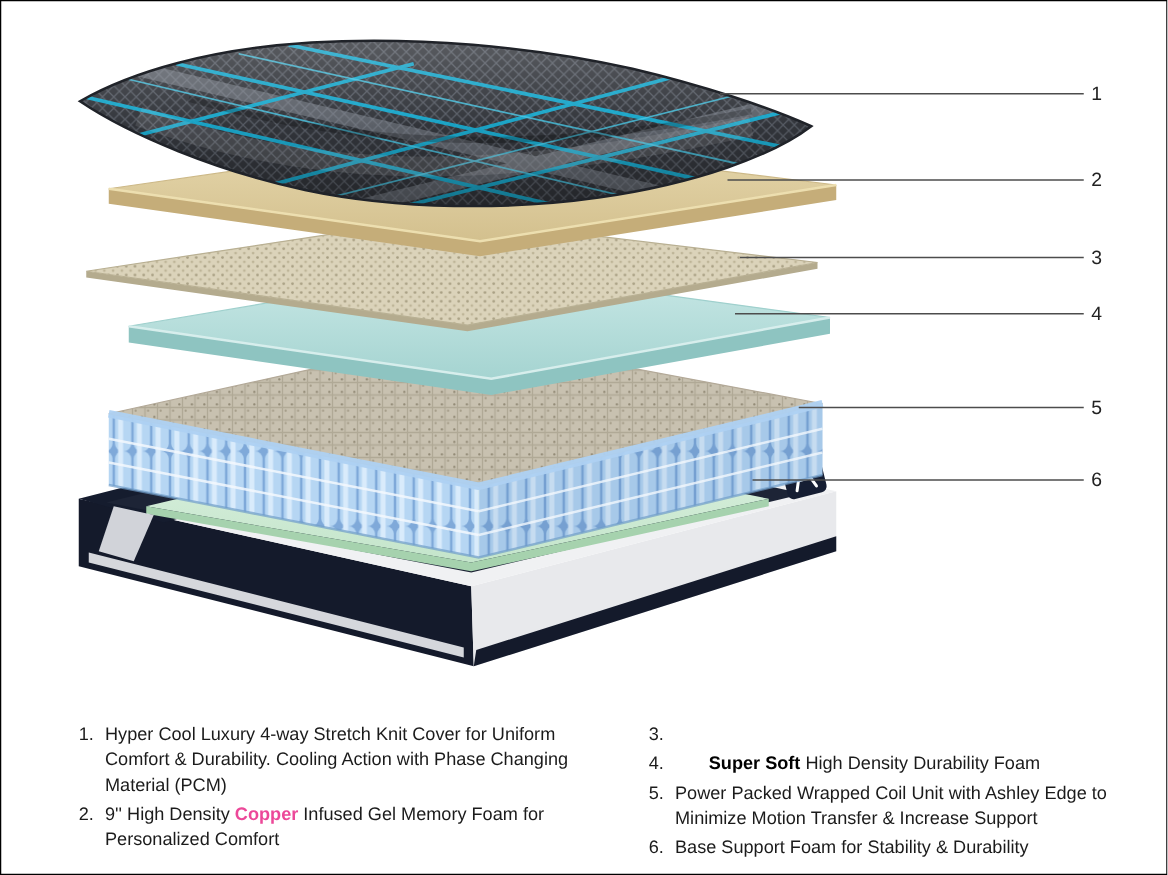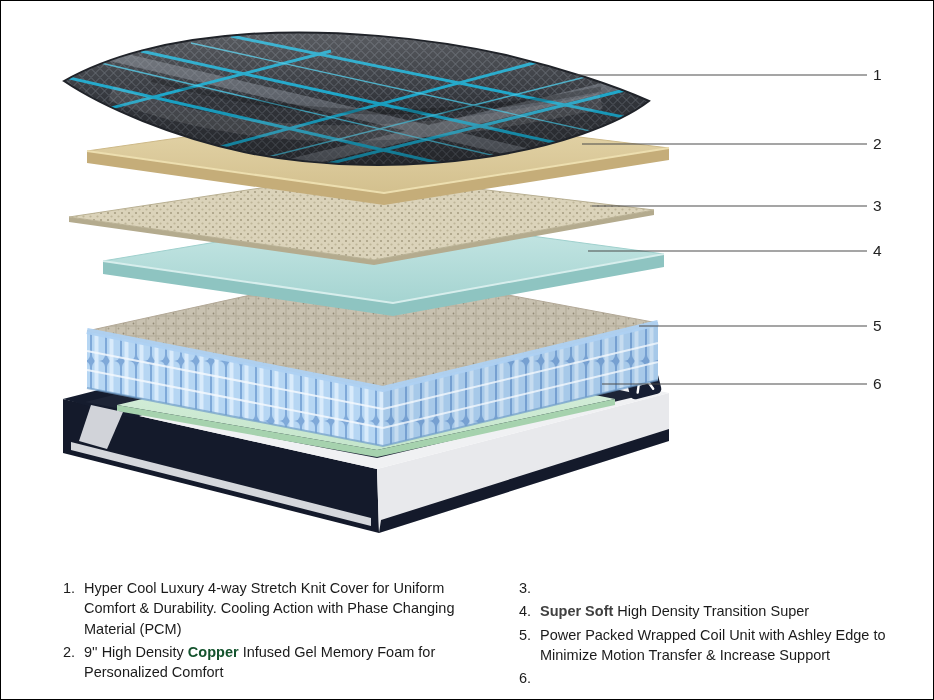--- a/index.html
+++ b/index.html
@@ -5,22 +5,22 @@
   html,body{margin:0;padding:0;background:#fff;}
   .page{position:relative;width:934px;height:700px;border:1px solid #000;box-sizing:border-box;background:#fff;overflow:hidden;font-family:"Liberation Sans",sans-serif;}
   .stage{position:absolute;left:0;top:0;width:934px;height:560px;}
   .co-num{font:15.5px "Liberation Sans",sans-serif;fill:#222;}
   .legend{position:absolute;left:62px;top:577px;display:flex;gap:26px;font-size:14.5px;color:#1b1b1b;}
   .col{display:flex;flex-direction:column;gap:3px;}
   .col-left{width:430px;}
   .col-right{width:394px;}
   .item{display:flex;gap:5px;line-height:1.4;}
   .item .num{flex:0 0 16px;}
-  .copper{color:#14532d;font-weight:bold;}
-  .bold{font-weight:bold;color:#404040;}
+  .copper{color:#ec4899;font-weight:bold;}
+  .bold{font-weight:bold;color:#000000;margin-left:27px;}
 </style>
 </head>
 <body>
 
 <div class="page">
   <div class="stage">
     <svg width="934" height="560" viewBox="0 0 934 560" xmlns="http://www.w3.org/2000/svg">
       <defs>
         <pattern id="knit" width="9" height="9" patternUnits="userSpaceOnUse">
           <rect width="9" height="9" fill="#33363c"></rect>
@@ -170,24 +170,25 @@
         <span class="num">2.</span>
         <span class="txt"><span>9'' High Density </span><span class="copper">Copper</span><span> Infused Gel Memory Foam for Personalized Comfort</span></span>
       </div>
     </div>
     <div class="col col-right">
       <div class="item">
         <span class="num">3.</span>
       </div>
       <div class="item">
         <span class="num">4.</span>
-        <span class="txt"><span></span><span class="bold">Super Soft</span><span> High Density Transition Super</span></span>
+        <span class="txt"><span></span><span class="bold">Super Soft</span><span> High Density Durability Foam</span></span>
       </div>
       <div class="item">
         <span class="num">5.</span>
         <span class="txt"><span>Power Packed Wrapped Coil Unit with Ashley Edge to Minimize Motion Transfer &amp; Increase Support</span><span class="bold"></span><span></span></span>
       </div>
       <div class="item">
         <span class="num">6.</span>
+        <span class="txt"><span>Base Support Foam for Stability &amp; Durability</span><span class="bold"></span><span></span></span>
       </div>
     </div>
   </div>
 </div>
 
 </body></html>

